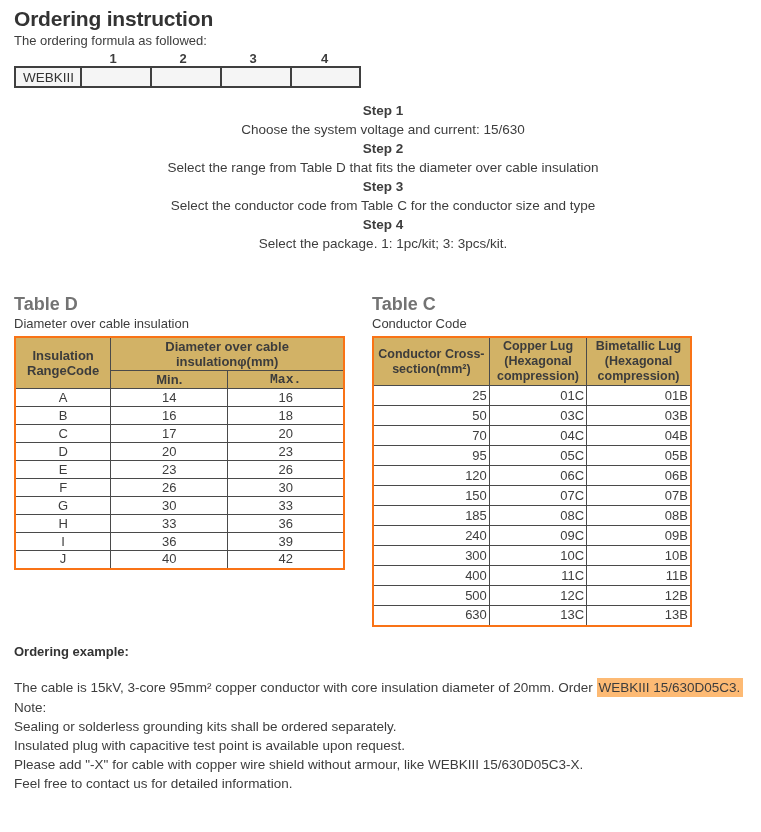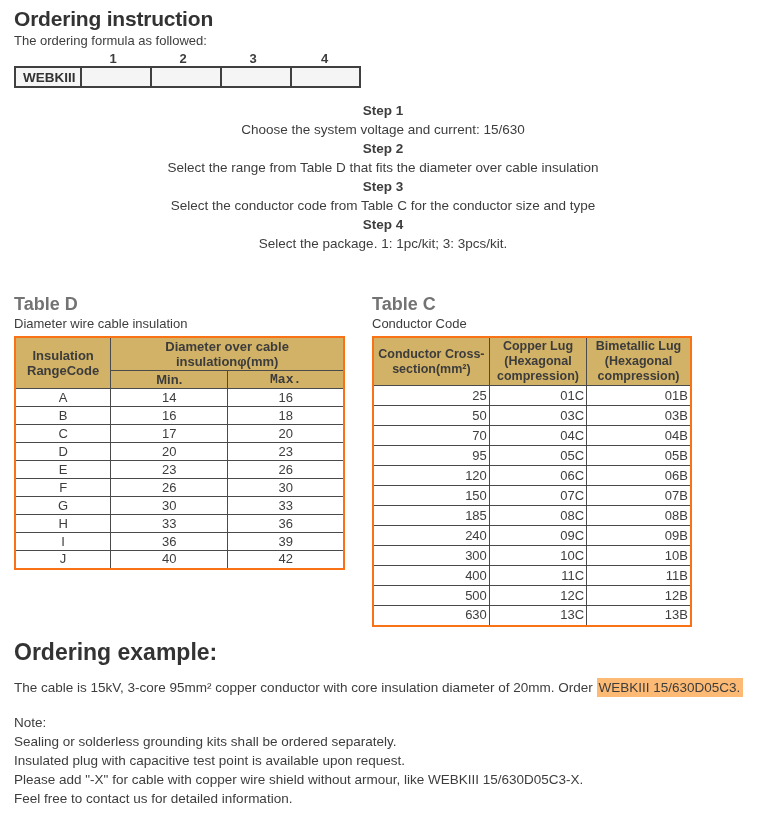--- a/index.html
+++ b/index.html
@@ -23,21 +23,21 @@
   .formula-grid {
     display: grid;
     grid-template-columns: 64px 70px 70px 70px 73px;
     width: 347px;
   }
   .fn-row { margin-top: 2px; }
   .fn-cell { text-align: center; font-weight: bold; font-size: 13px; line-height: 15px; }
   .fbox-row { border: 2px solid #3f3f3f; background: #f5f5f5; margin-top: 0; }
   .f-cell { height: 18px; display: flex; align-items: center; padding-left: 7px; }
   .f-cell + .f-cell { border-left: 2px solid #3f3f3f; }
-  .f-prefix { font-weight: bold; font-size: 13.5px; color: #333; }
+  .f-prefix { font-weight: normal; font-size: 13.5px; color: #333; }
 
   .steps { margin-top: 13px; text-align: center; }
   .step-label { font-size: 13.5px; font-weight: bold; line-height: 19px; }
   .step-text  { font-size: 13.5px; line-height: 19px; }
 
   .tables-row { display: flex; align-items: flex-start; margin-top: 40px; }
   .table-block-d { width: 331px; }
   .table-block-c { width: 320px; margin-left: 27px; }
   h2.table-title { margin: 0; font-size: 18px; font-weight: bold; color: #737373; line-height: 22px; }
   .table-subtitle { font-size: 13px; line-height: 16px; margin: 1px 0 4px 0; }
@@ -60,25 +60,25 @@
     line-height: 15px;
     padding: 1px 2px;
   }
   #table-d td { height: 18px; line-height: 16px; }
   #table-d th { font-size: 13px; }
   #table-c td { height: 20px; line-height: 18px; text-align: right; }
   #table-c th { font-size: 12.5px; height: 27px; }
   .col-d1 { width: 96px; } .col-d2 { width: 118px; } .col-d3 { width: 117px; font-family: Liberation Mono, monospace; }
   .col-c1 { width: 150px; } .col-c2 { width: 108px; } .col-c3 { width: 122px; }
 
-  h2.example-title { margin: 13px 0 0 0; font-size: 23px; font-weight: bold; color: #333; line-height: 24px; }
+  h2.example-title { margin: 13px 0 0 0; font-size: 13px; font-weight: bold; color: #333; line-height: 24px; }
   .example-line { font-size: 13.5px; line-height: 18px; margin-top: 15px; }
   .order-highlight { background: #fdba74; padding: 2px 3px 2px 2px; }
 
-  .note-block { margin-top: 16px; }
+  .note-block { margin-top: 1px; }
   .note-line { font-size: 13.5px; line-height: 19px; }
 </style>
 </head>
 <body>
 
 <div class="content">
 
   <h1 class="page-title">Ordering instruction</h1>
   <div class="formula-intro">The ordering formula as followed:</div>
 
@@ -113,21 +113,21 @@
     <div class="step">
       <div class="step-label">Step 4</div>
       <div class="step-text">Select the package. 1: 1pc/kit; 3: 3pcs/kit.</div>
     </div>
   </div>
 
   <div class="tables-row">
 
     <div class="table-block-d">
       <h2 class="table-title">Table D</h2>
-      <div class="table-subtitle">Diameter wire cable insulation</div>
+      <div class="table-subtitle">Diameter over cable insulation</div>
       <table class="data-table" id="table-d">
         <thead>
           <tr>
             <th rowspan="2" class="col-d1">Insulation RangeCode</th>
             <th colspan="2">Diameter over cable insulationφ(mm)</th>
           </tr>
           <tr>
             <th class="col-d2">Min.</th>
             <th class="col-d3">Max.</th>
           </tr>

